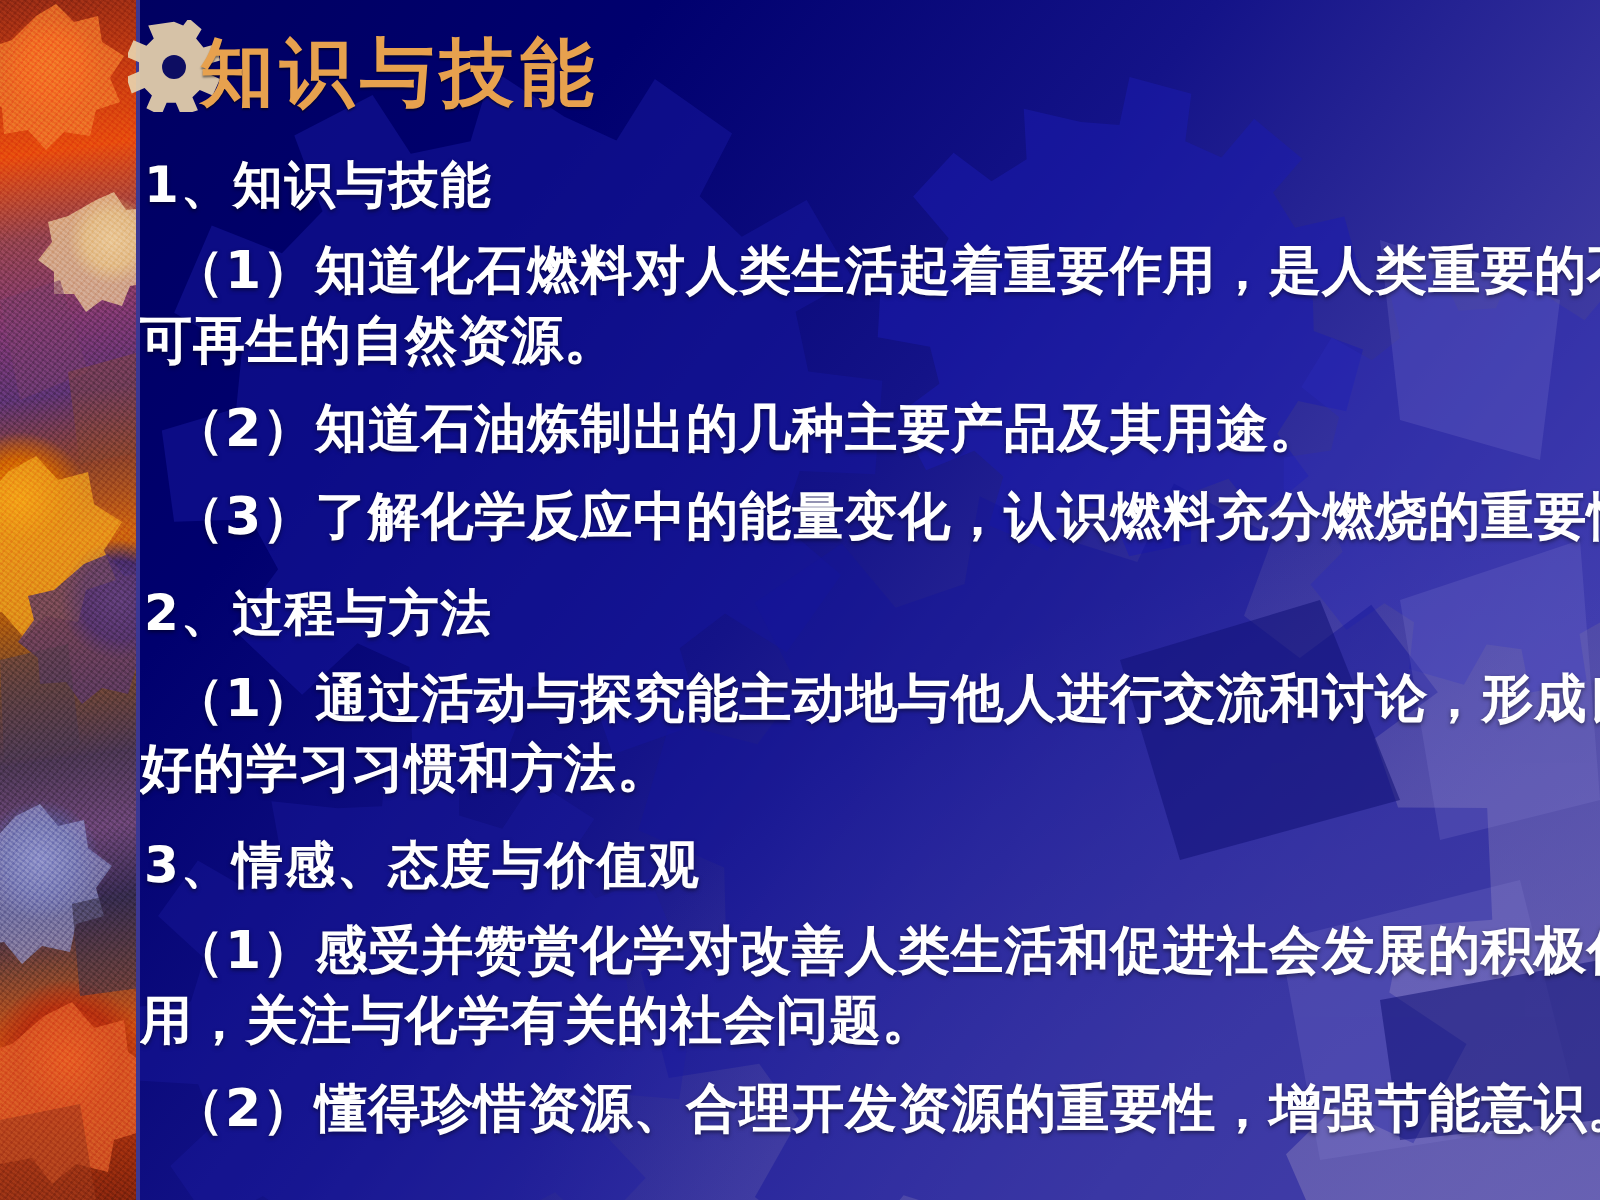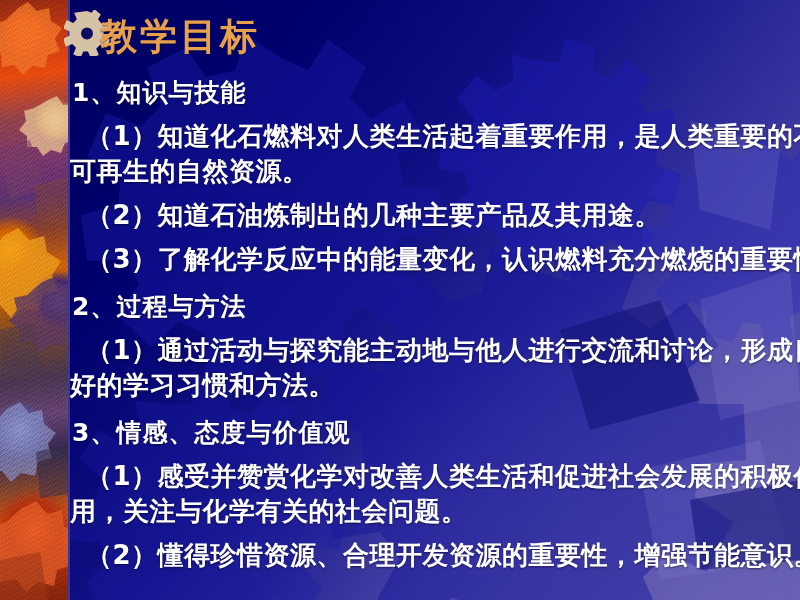--- a/index.html
+++ b/index.html
@@ -184,21 +184,21 @@
   </div>
 
   <div id="title-row">
     <svg id="title-gear" viewBox="0 0 100 100" aria-hidden="true">
       <path d="M50,2 L60,6 L66,-2 L80,10 L74,20 L82,30 L96,26 L100,44 L86,48 L86,58
                L100,64 L92,82 L78,76 L70,84 L76,98 L58,104 L52,90 L42,90 L36,104
                L20,96 L26,82 L18,74 L4,80 L-2,62 L12,56 L12,46 L-2,40 L6,22 L20,28
                L28,20 L22,6 Z" fill="#e8d3ad" opacity="0.92"></path>
       <circle cx="50" cy="51" r="13" fill="#0d0d62"></circle>
     </svg>
-    <div id="slide-title">教学目标</div>
+    <div id="slide-title">知识与技能</div>
   </div>
 
   <div id="body">
       <div class="line heading">1、知识与技能</div>
       <div class="gap-s"></div>
       <div class="line para indent">（1）知道化石燃料对人类生活起着重要作用，是人类重要的不</div>
       <div class="line para cont">可再生的自然资源。</div>
       <div class="gap-s"></div>
       <div class="line para indent">（2）知道石油炼制出的几种主要产品及其用途。</div>
       <div class="gap-s"></div>

